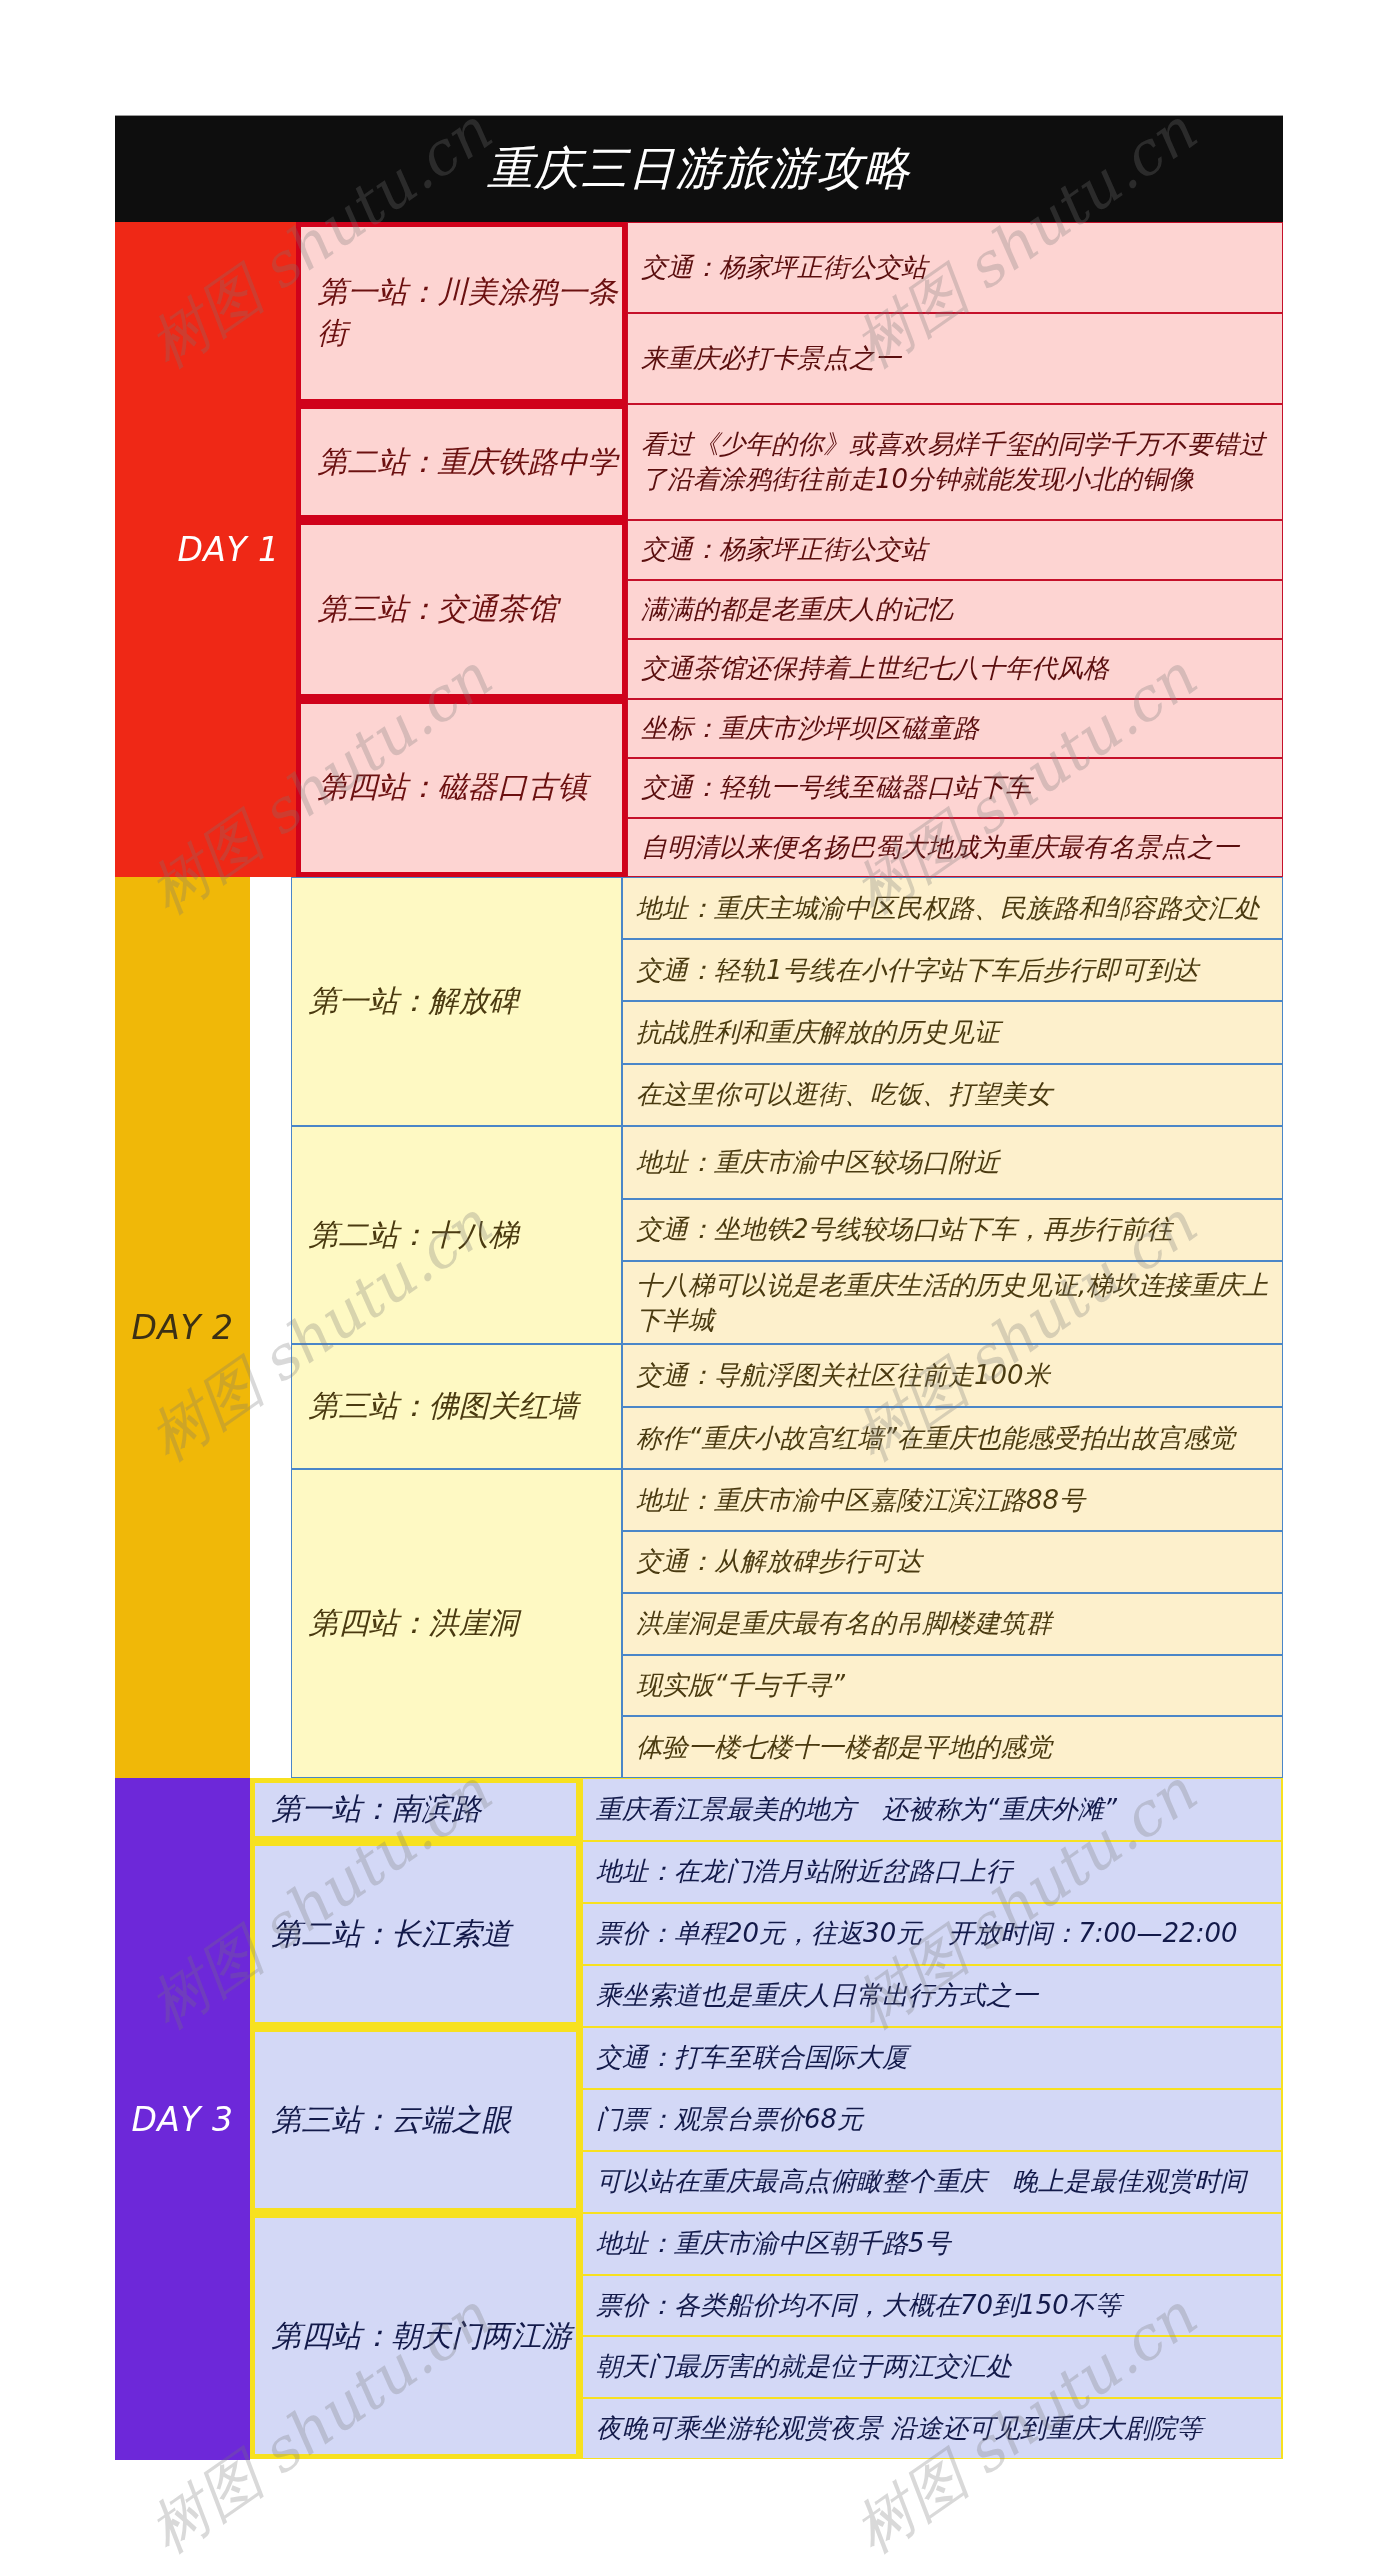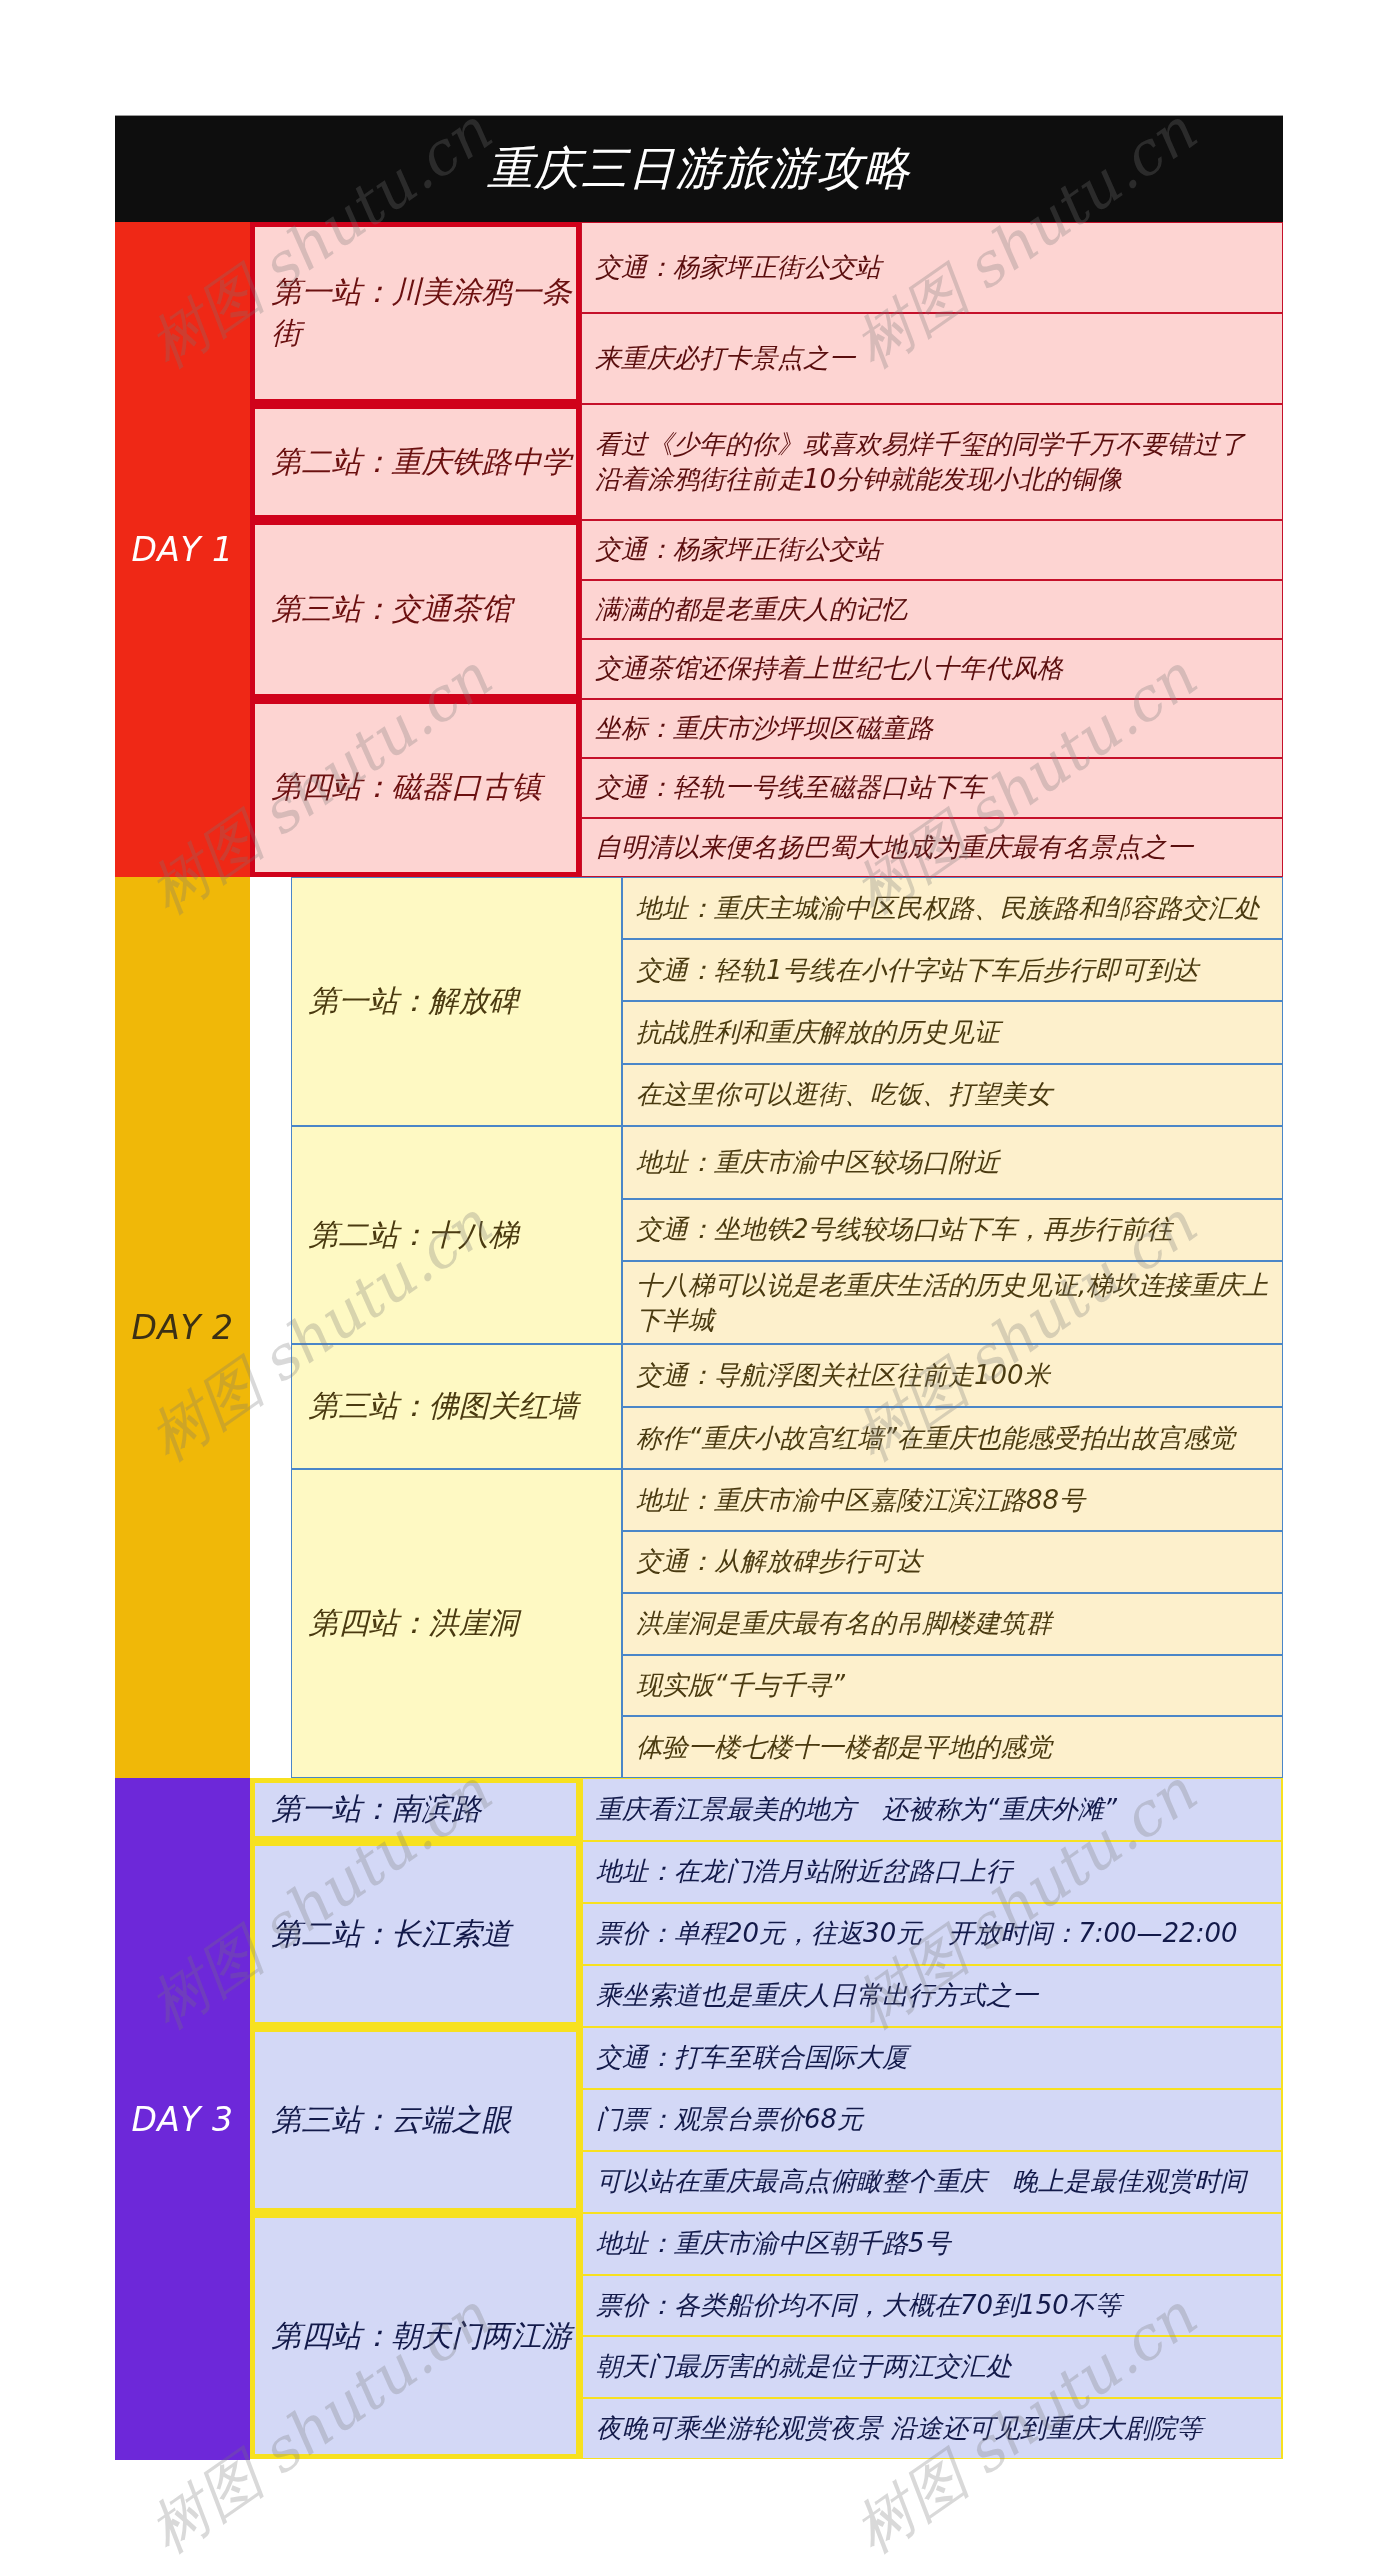--- a/index.html
+++ b/index.html
@@ -14,21 +14,21 @@
                font-size: 33px; letter-spacing: 0.5px; }
   .stations { flex: 1; display: flex; flex-direction: column; }
   .station { display: flex; box-sizing: border-box; }
   .station-name { width: 331px; box-sizing: border-box; display: flex; align-items: center;
                   padding-left: 16.4px; font-size: 30px; }
   .details { flex: 1; display: flex; flex-direction: column; }
   .detail { box-sizing: border-box; display: flex; align-items: center; padding: 0 13px;
             font-size: 26px; line-height: 1.35; }
 
   
-  .d1 .day-label { background: #ef2816; color: #ffffff; }
+  .d1 .day-label { background: #ef2816; color: #ffffff; padding-left: 46px; }
   .d1 .station-name { background: #fdd4d2; color: #6b1010; border: 5.5px solid #d0021b; }
   .d1 .detail { background: #fdd4d2; color: #5a0e0e; border: 1.6px solid #c5102a; border-top-width: 1.1px; border-bottom-width: 1.1px; }
 
   
   .d2 .day-label { background: #f0b808; color: #3b3015; }
   .d2 .station-name { background: #fef9c3; color: #4a3a10; border: 1.6px solid #4a86c8; margin-left: 41px; }
   .d2 .detail { background: #fdf0cc; color: #4a3a10; border: 1.6px solid #4a86c8; border-top-width: 1.1px; border-bottom-width: 1.1px; }
 
   
   .d3 .day-label { background: #6d28d9; color: #ffffff; }

